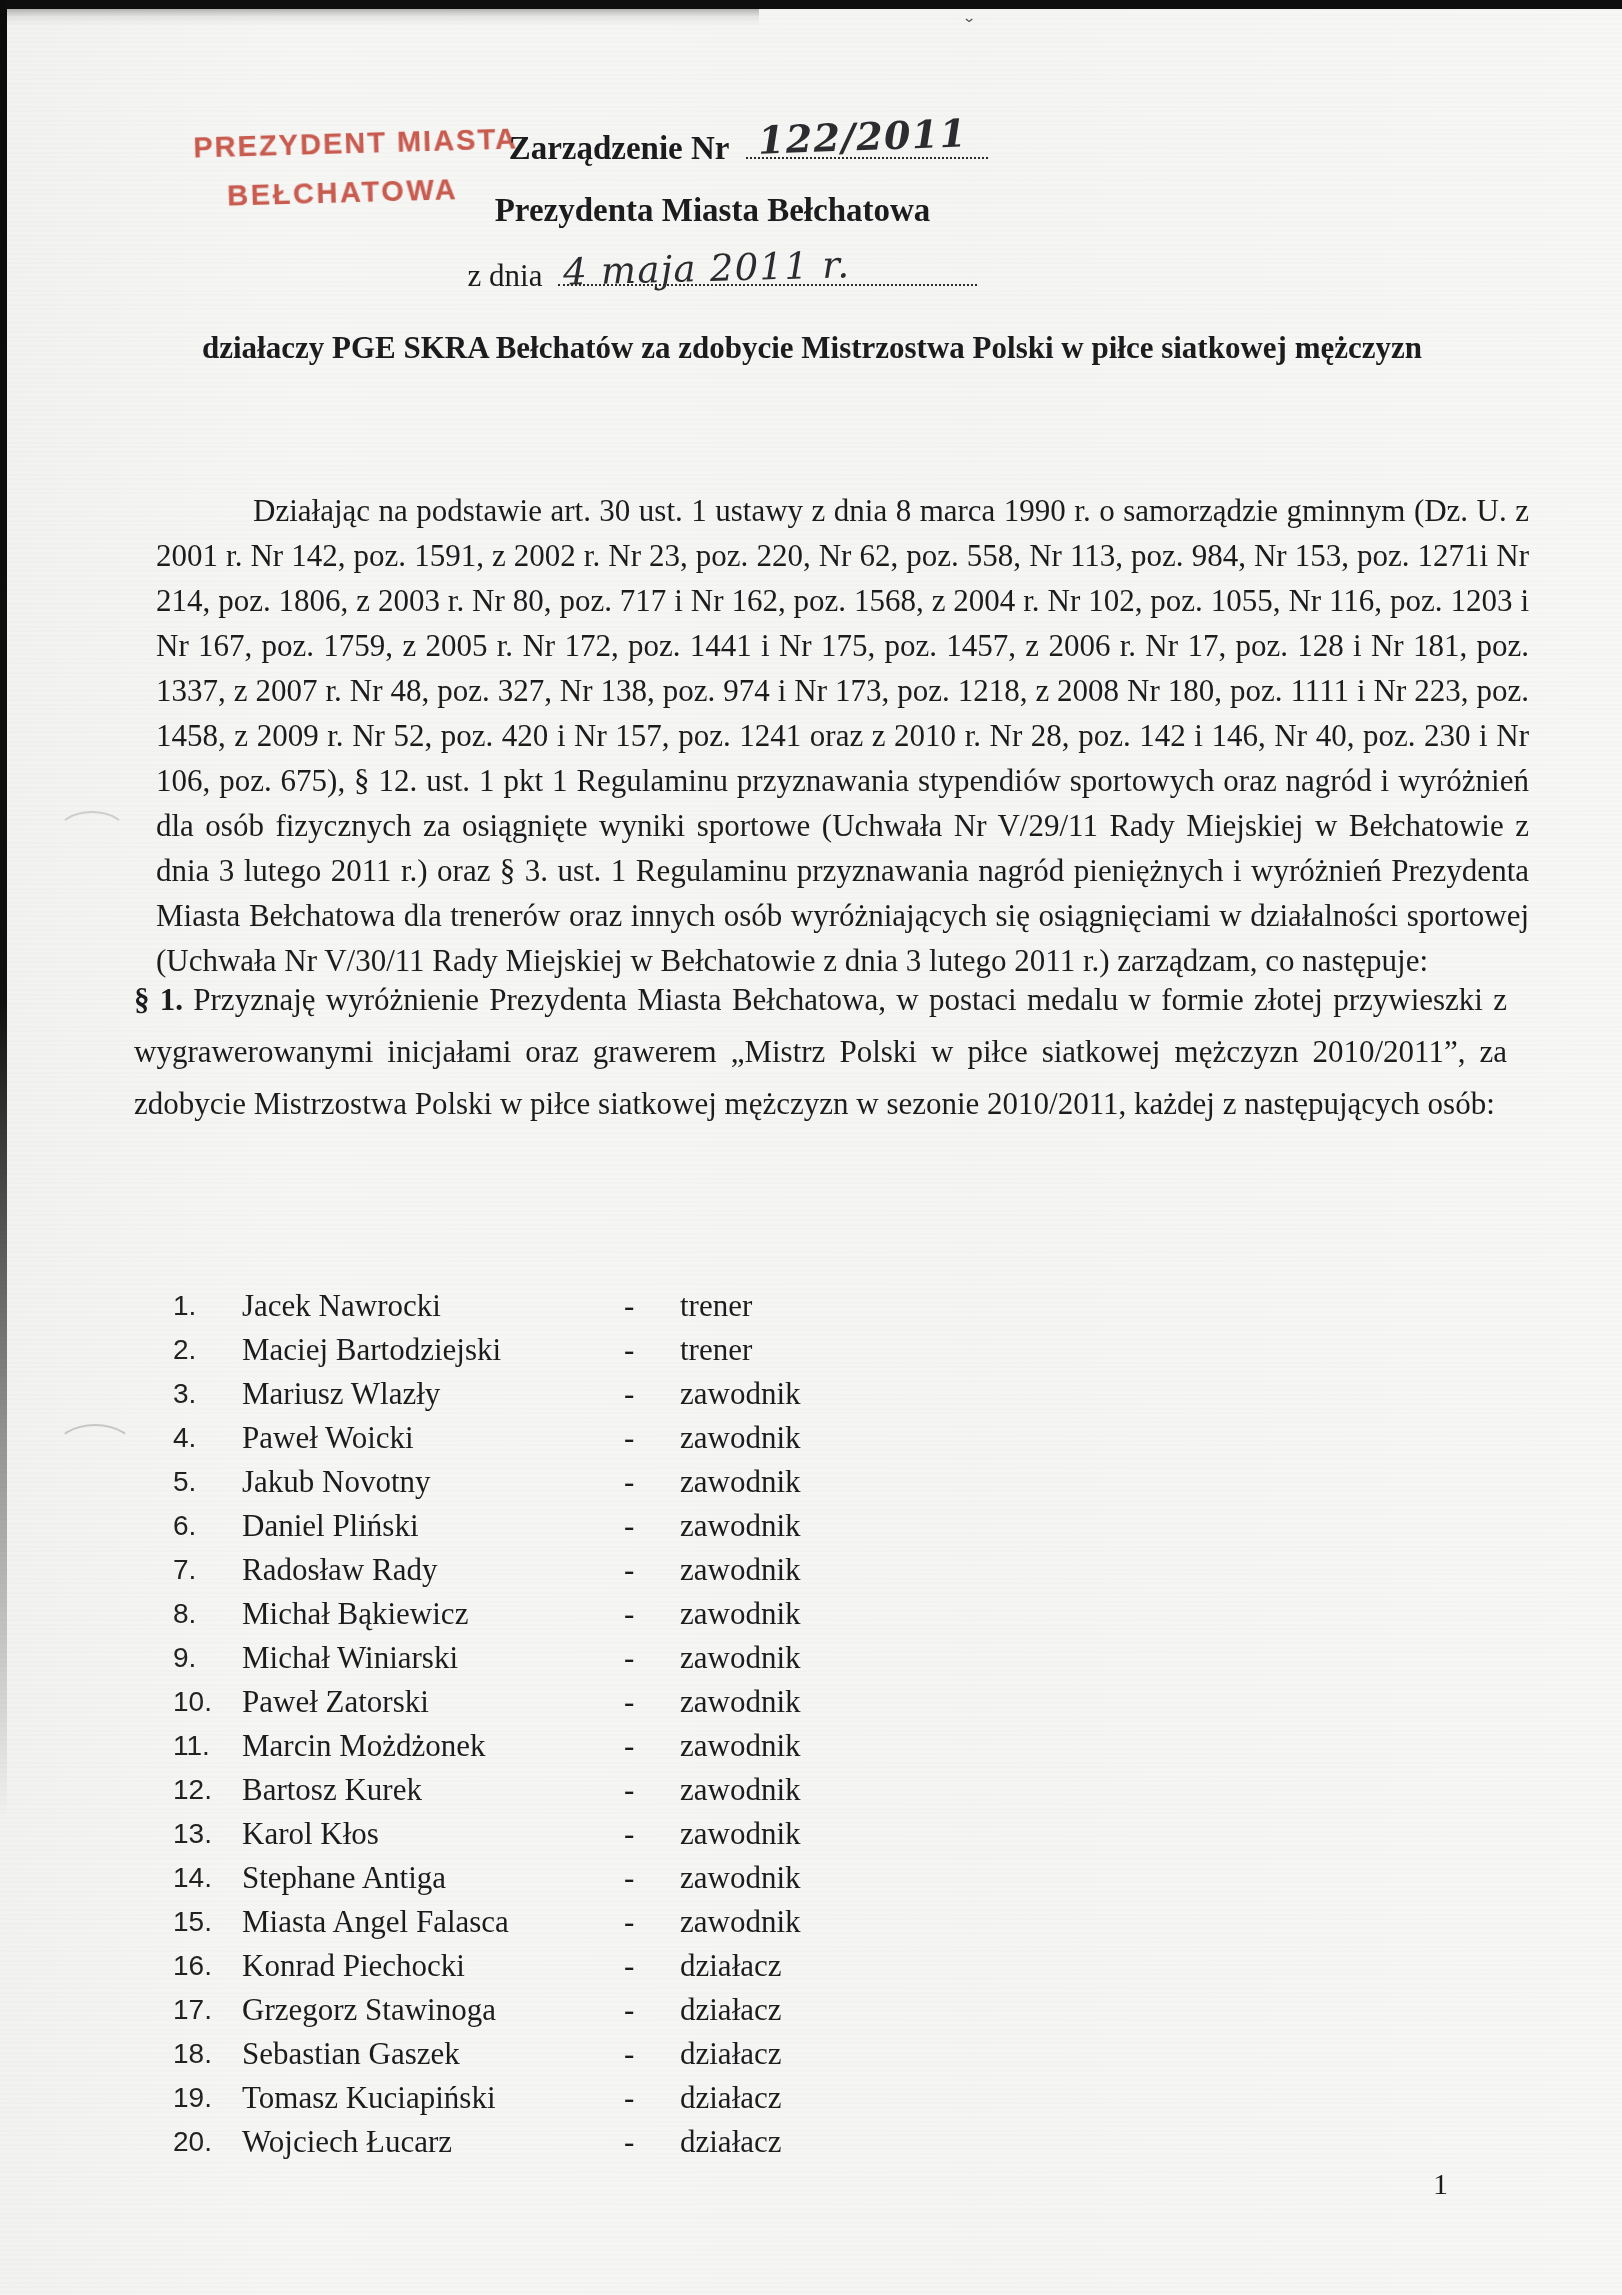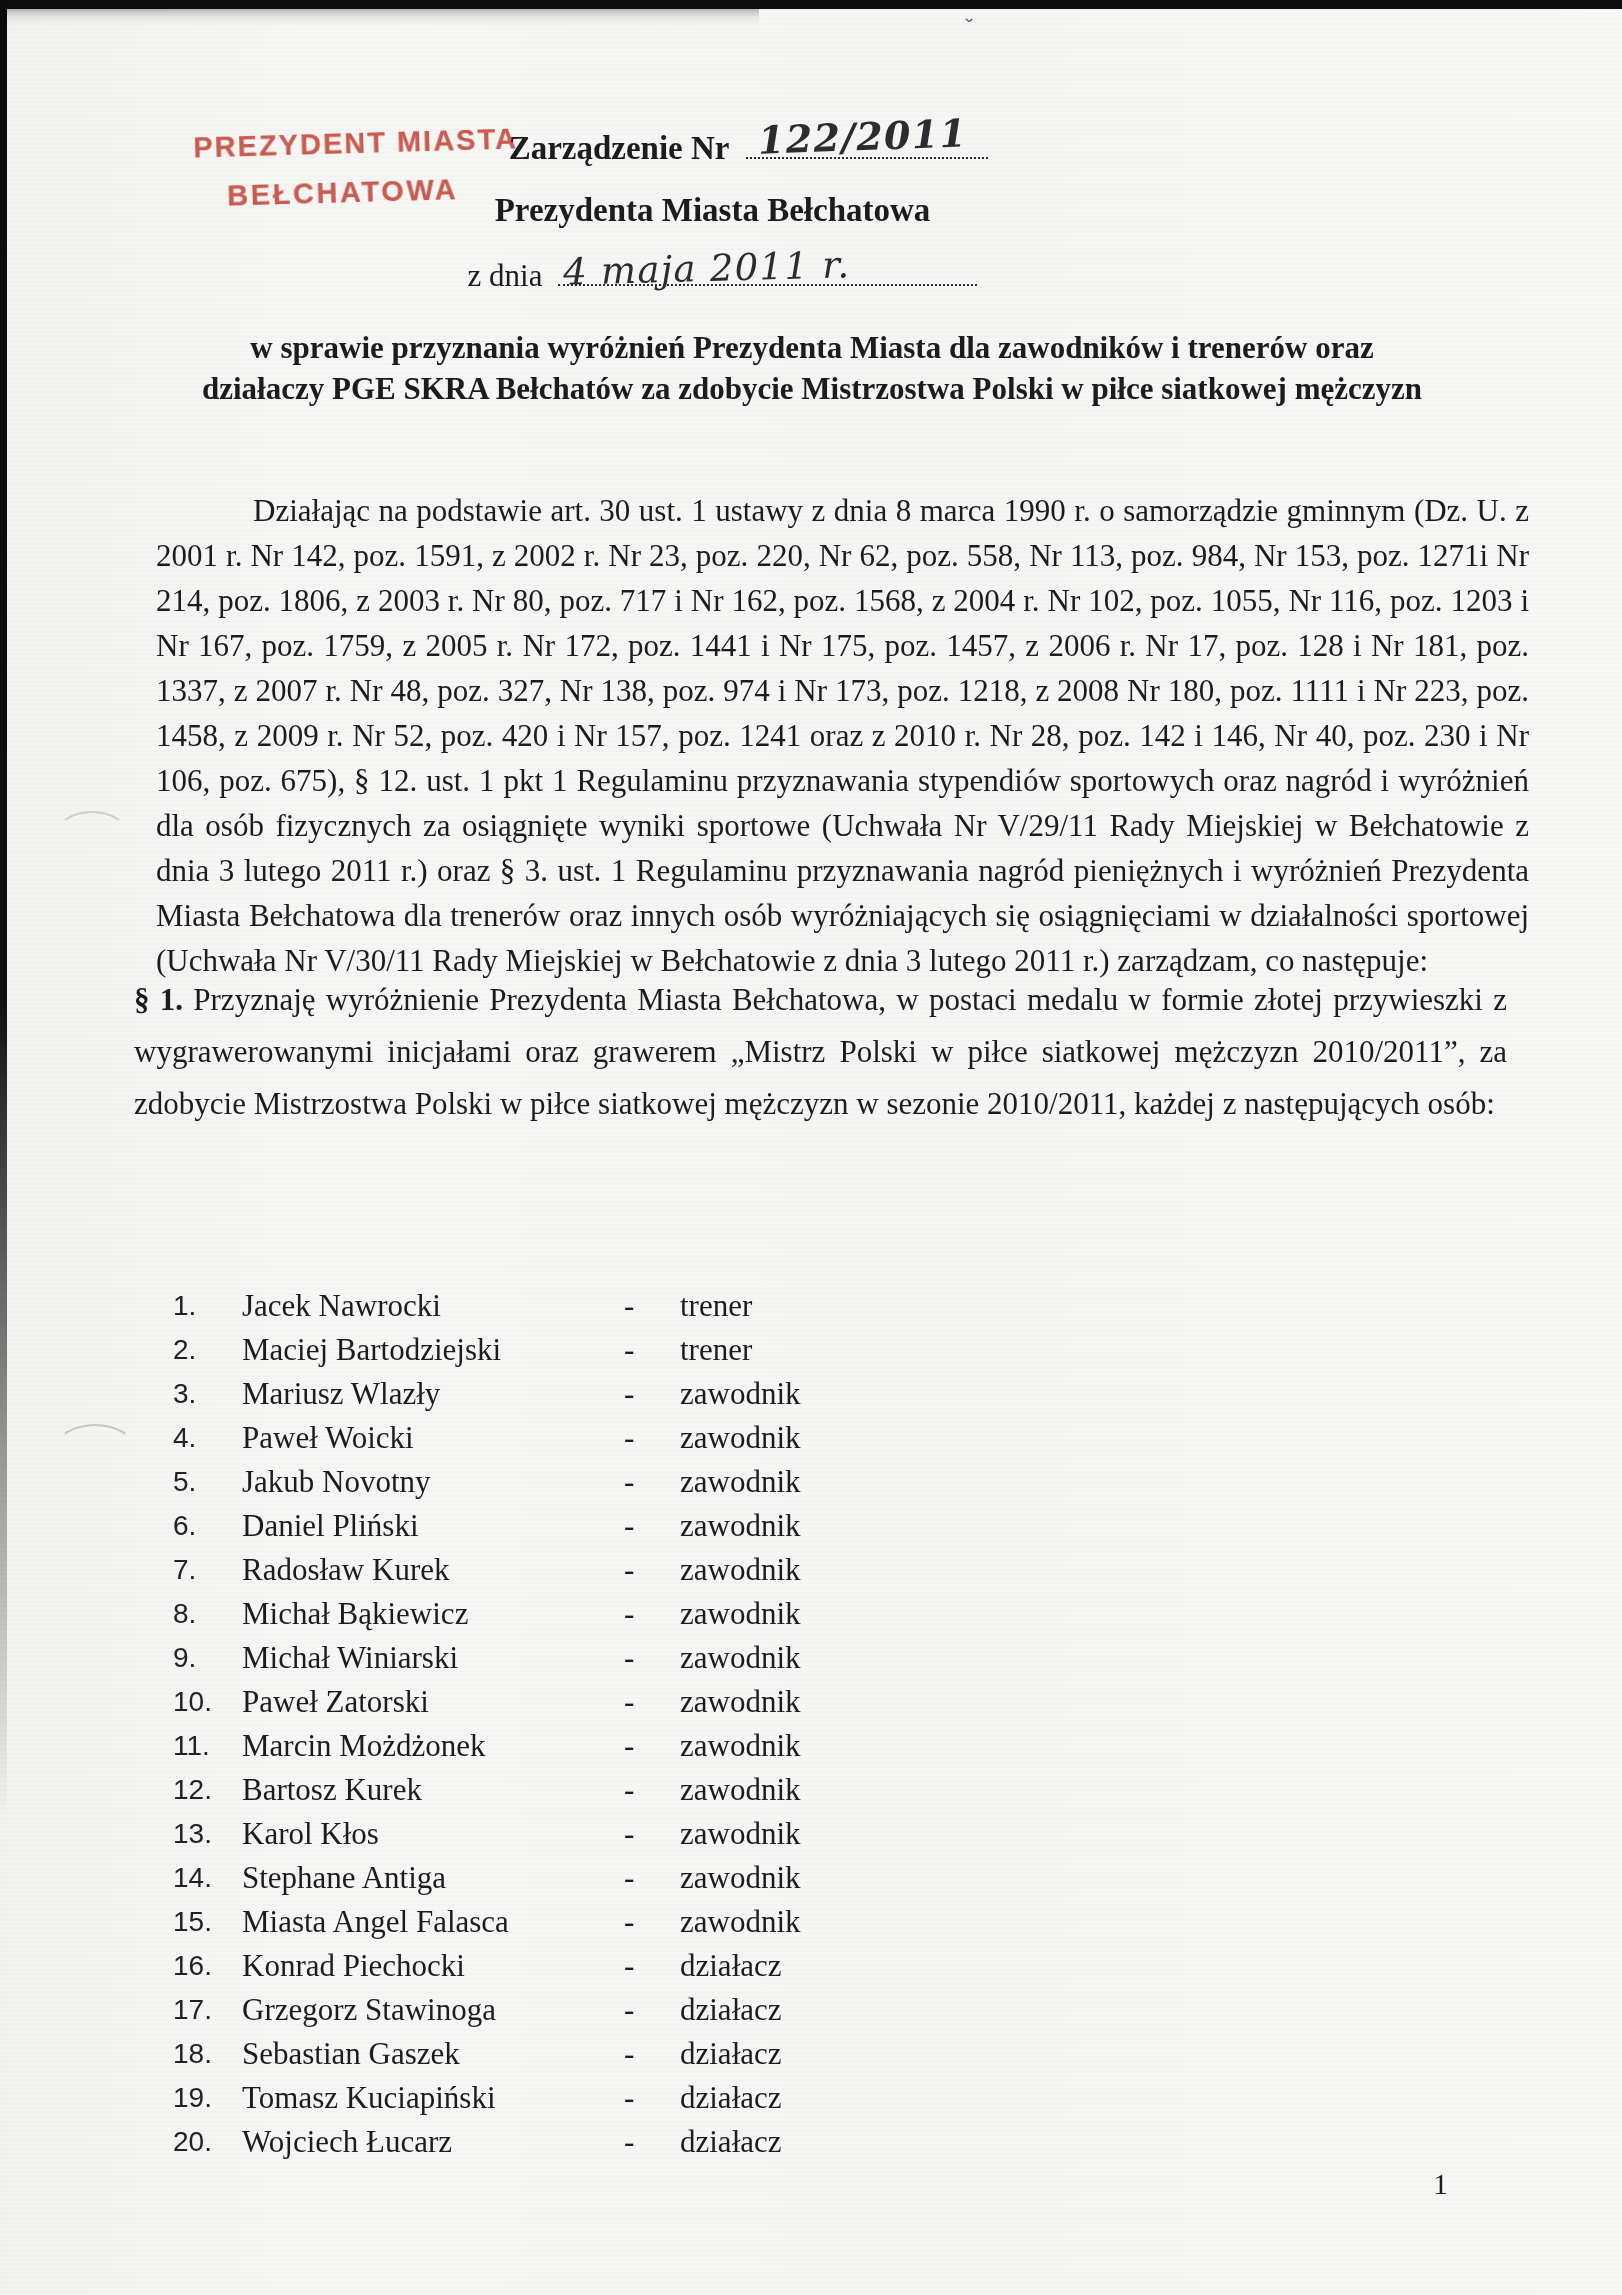--- a/index.html
+++ b/index.html
@@ -113,21 +113,20 @@
     <div class="subtitle">Prezydenta Miasta Bełchatowa</div>
     <div class="date-line">
       <span>z dnia</span>
       <span class="dots dots-date">
         <span class="handwritten hw-date">4 maja  2011 r.</span>
       </span>
     </div>
   </div>
 
   <div class="subject">
-    <div>w sprawie przyznania wyróżnień Prezydenta Miasta dla zawodników i trenerów oraz</div>
     <div>działaczy PGE SKRA Bełchatów za zdobycie Mistrzostwa Polski w piłce siatkowej mężczyzn</div>
   </div>
 
   <p class="legal">Działając na podstawie  art. 30 ust. 1 ustawy z dnia 8 marca 1990 r. o samorządzie gminnym (Dz. U. z 2001 r. Nr 142, poz. 1591,  z 2002 r. Nr 23, poz. 220, Nr 62, poz. 558, Nr 113, poz. 984, Nr 153, poz. 1271i Nr 214, poz. 1806, z 2003 r. Nr 80, poz. 717 i Nr 162, poz. 1568, z 2004 r. Nr 102, poz. 1055, Nr 116, poz. 1203 i Nr 167, poz. 1759, z 2005 r. Nr 172, poz. 1441 i  Nr 175, poz. 1457, z 2006 r. Nr 17, poz. 128 i Nr 181, poz. 1337, z 2007 r. Nr 48, poz. 327, Nr 138, poz. 974 i  Nr 173, poz. 1218, z 2008 Nr 180, poz. 1111 i Nr 223, poz. 1458, z 2009 r. Nr 52, poz. 420 i Nr 157, poz. 1241 oraz z 2010 r. Nr 28, poz. 142 i 146, Nr 40, poz. 230 i Nr 106, poz. 675), § 12. ust. 1 pkt 1 Regulaminu przyznawania stypendiów sportowych oraz nagród i wyróżnień dla osób fizycznych za osiągnięte wyniki sportowe (Uchwała Nr V/29/11 Rady Miejskiej w Bełchatowie z dnia 3 lutego 2011 r.) oraz § 3. ust. 1 Regulaminu przyznawania nagród pieniężnych i wyróżnień Prezydenta Miasta Bełchatowa dla trenerów oraz innych osób wyróżniających się osiągnięciami w działalności sportowej (Uchwała Nr V/30/11 Rady Miejskiej w Bełchatowie z dnia 3 lutego 2011 r.) zarządzam, co następuje:</p>
 
   <p class="par1"><span class="b">§ 1.</span><span> Przyznaję wyróżnienie Prezydenta Miasta Bełchatowa, w postaci medalu w formie złotej przywieszki z wygrawerowanymi inicjałami oraz grawerem „Mistrz Polski  w piłce siatkowej mężczyzn 2010/2011”, za zdobycie Mistrzostwa Polski w piłce siatkowej mężczyzn w sezonie 2010/2011, każdej z następujących osób:</span></p>
 
   <div class="roster">
 
       <div class="roster-row">
@@ -167,21 +166,21 @@
 
       <div class="roster-row">
         <span class="roster-num">6.</span>
         <span class="roster-name">Daniel Pliński</span>
         <span class="roster-dash">-</span>
         <span class="roster-role">zawodnik</span>
       </div>
 
       <div class="roster-row">
         <span class="roster-num">7.</span>
-        <span class="roster-name">Radosław Kurek</span>
+        <span class="roster-name">Radosław Rady</span>
         <span class="roster-dash">-</span>
         <span class="roster-role">zawodnik</span>
       </div>
 
       <div class="roster-row">
         <span class="roster-num">8.</span>
         <span class="roster-name">Michał Bąkiewicz</span>
         <span class="roster-dash">-</span>
         <span class="roster-role">zawodnik</span>
       </div>

